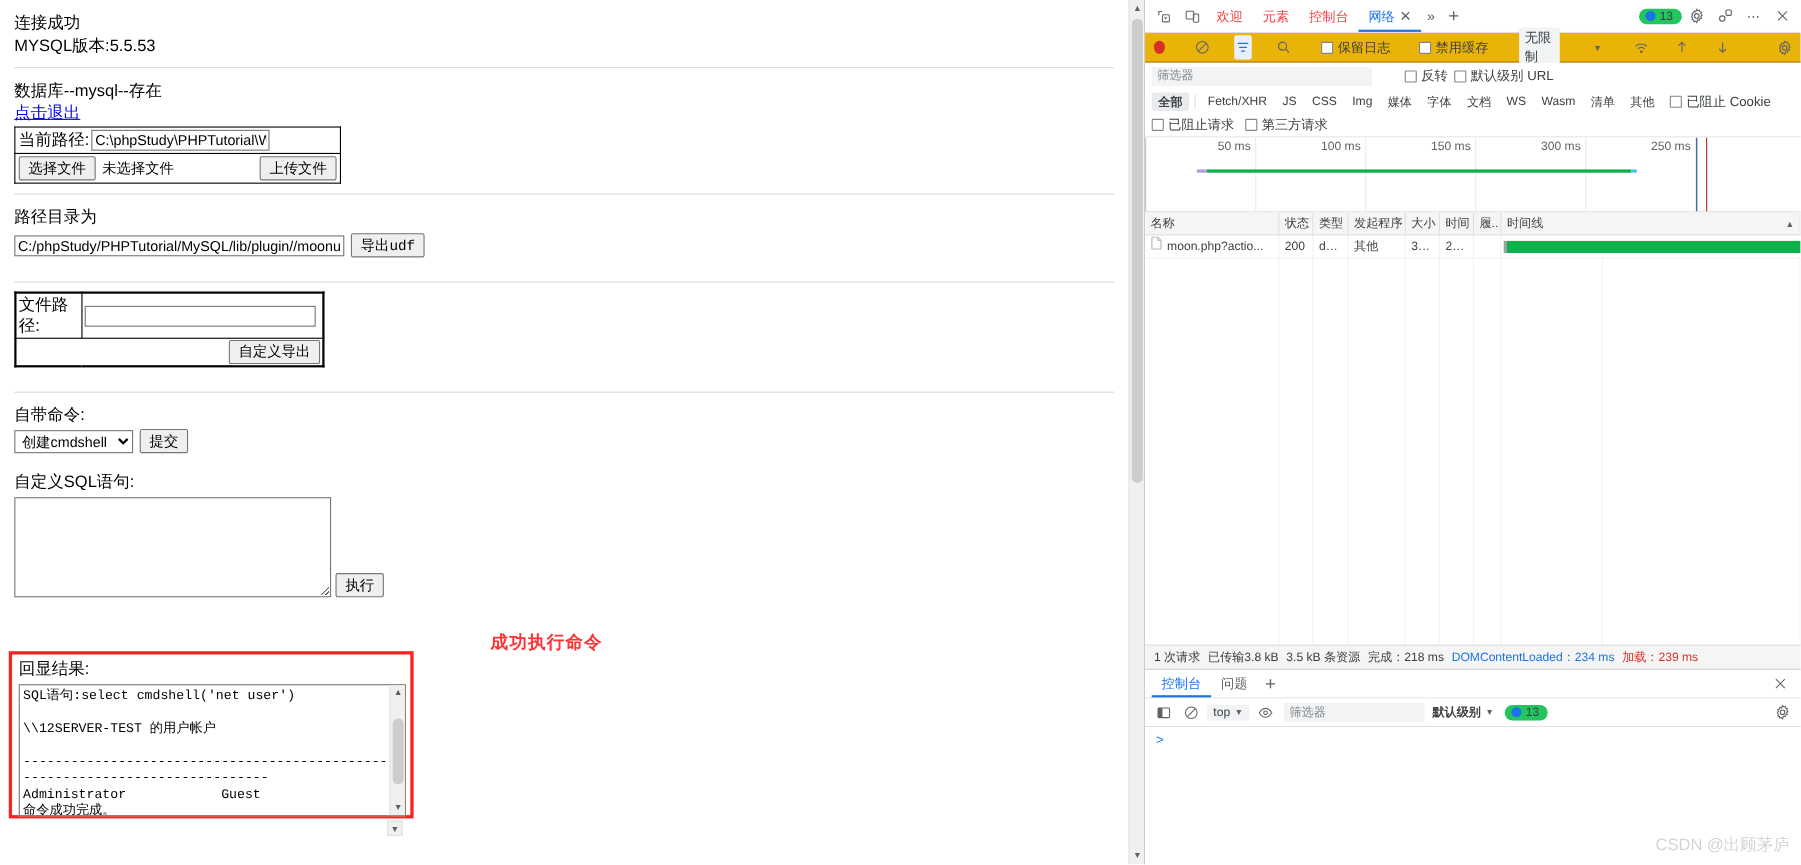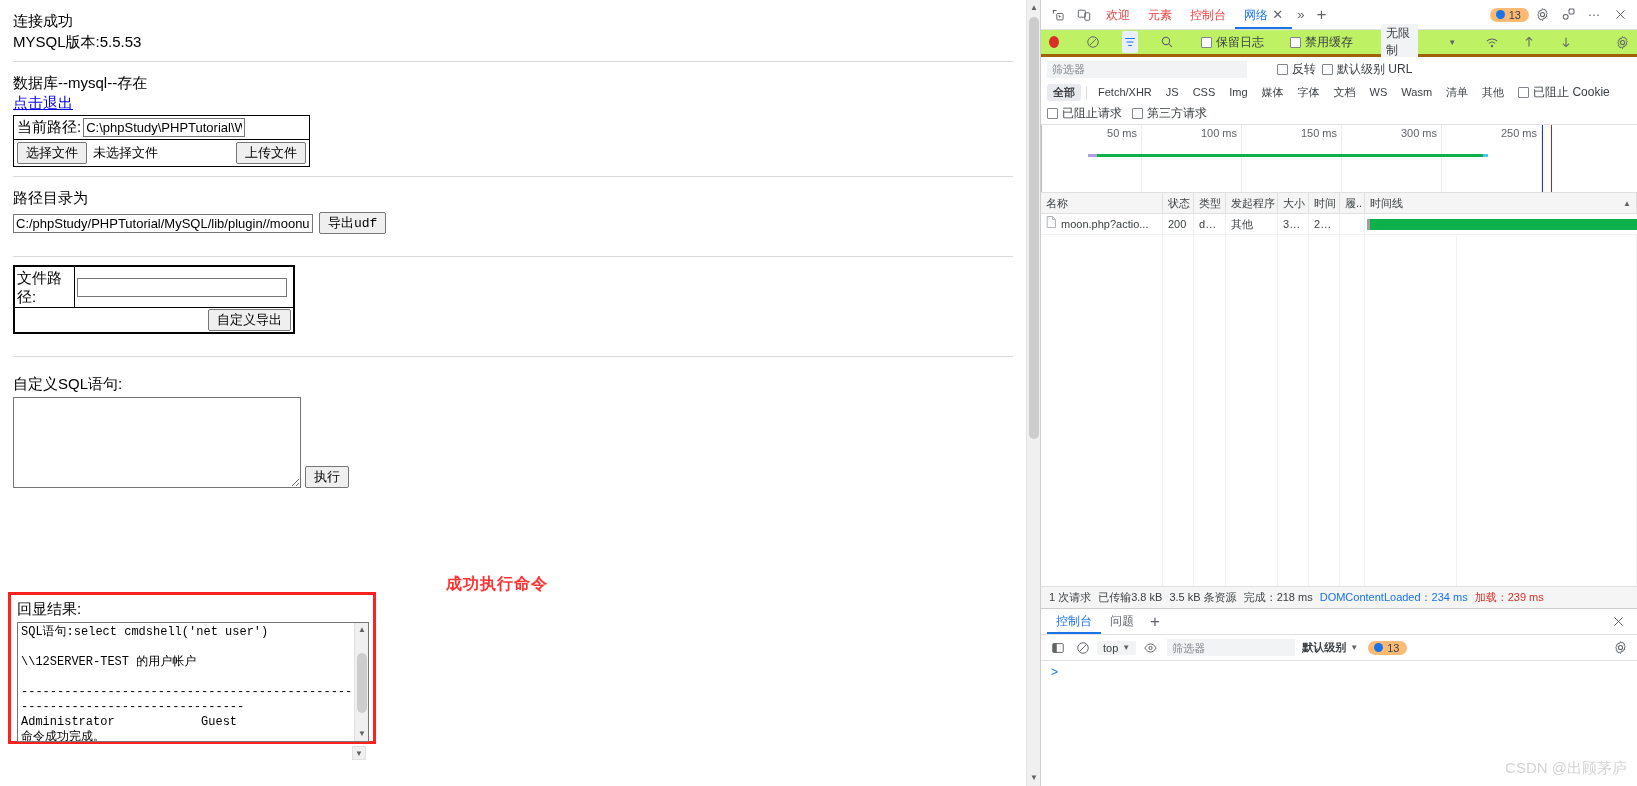--- a/index.html
+++ b/index.html
@@ -160,29 +160,29 @@
   }
   .dt-tab.active { color:#1a73e8; border-bottom:2px solid #1a73e8; }
   .dt-tab-close {
     font-size:13px; color:#5f6368; margin-left:1px; cursor:pointer;
   }
   .dt-plus { font-size:17px; color:#5f6368; padding:0 7px; cursor:pointer; line-height:1; }
   .dt-chev { font-size:13px; color:#5f6368; padding:0 5px; cursor:pointer; }
   .dt-spacer { flex:1; }
   .issue-badge {
     display:flex; align-items:center; gap:4px;
-    background:#fdba74; border-radius:10px; padding:1px 8px 1px 6px;
+    background:#22c55e; border-radius:10px; padding:1px 8px 1px 6px;
     color:#3c4043; font-size:11px; cursor:pointer;
   }
   .issue-dot { width:9px; height:9px; border-radius:50%; background:#1a73e8; display:inline-block; }
 
   .dt-toolbar {
     height:27px; display:flex; align-items:center; gap:20px;
-    border-bottom:3px solid #a16207; padding:0 6px; flex:none;
-    background:#bef264;
+    border-bottom:1px solid #a16207; padding:0 6px; flex:none;
+    background:#eab308;
   }
   .rec-btn {
     width:12px; height:12px; border-radius:50%; border:2px solid #d93025;
     background:#d93025; margin:0 6px 0 2px; cursor:pointer;
   }
   .tb-ico {
     width:22px; height:22px; display:flex; align-items:center; justify-content:center;
     color:#5f6368; cursor:pointer; border-radius:2px;
   }
   .tb-ico.sel { background:#e8f0fe; color:#1a73e8; }
@@ -386,20 +386,29 @@
       <tr>
         <td class="btn-cell" colspan="2">
           <button class="btn">自定义导出</button>
         </td>
       </tr>
     </tbody>
       </table>
 
     <hr class="rule" style="margin-top:22px;">
 
+    <div class="txt-block">
+      <span class="l">自带命令:</span>
+      <div style="display:flex;align-items:center;gap:6px;margin-top:2px;">
+        <select class="sel">
+          <option>创建cmdshell</option>
+        </select>
+        <button class="btn">提交</button>
+      </div>
+    </div>
 
     <div class="txt-block" style="padding-top:16px;">
       <span class="l">自定义SQL语句:</span>
       <div style="display:flex;align-items:flex-end;gap:4px;margin-top:3px;">
         <textarea class="ta" style="width: 288px; height: 91px;" placeholder=""></textarea>
         <button class="btn">执行</button>
       </div>
     </div>
 
     <div class="result-box">

